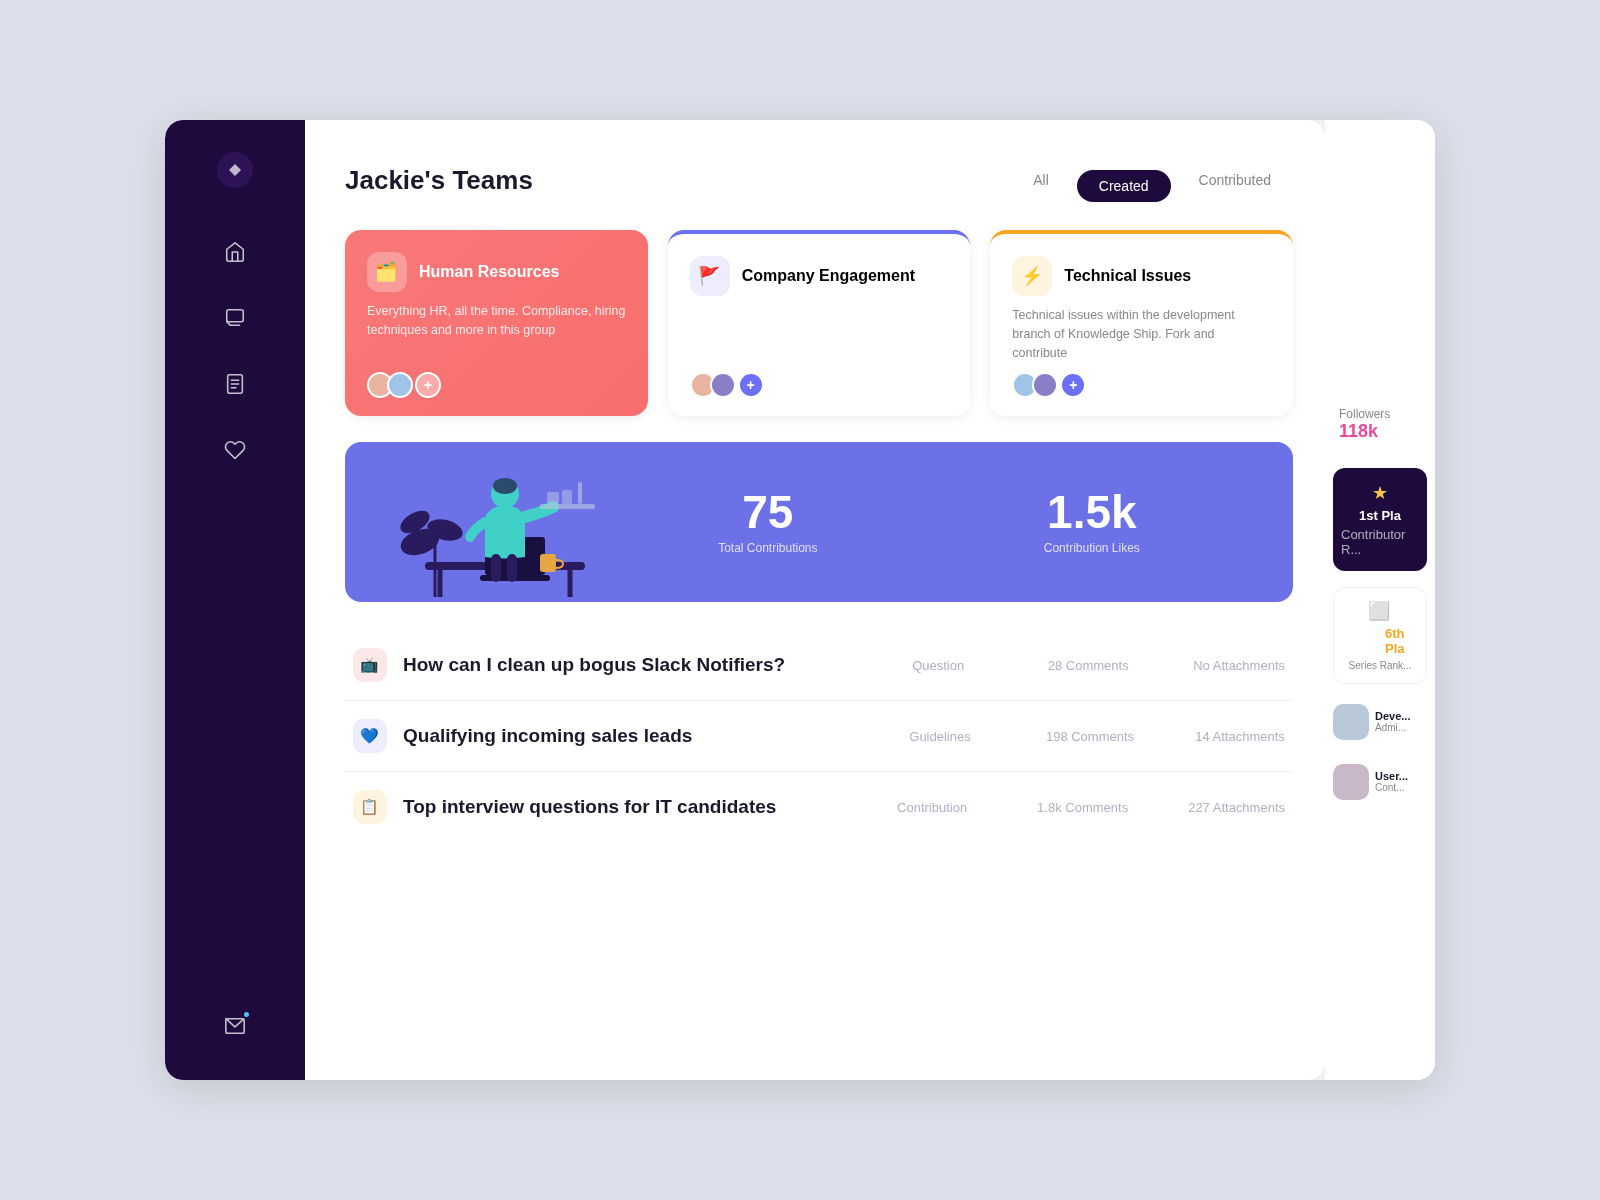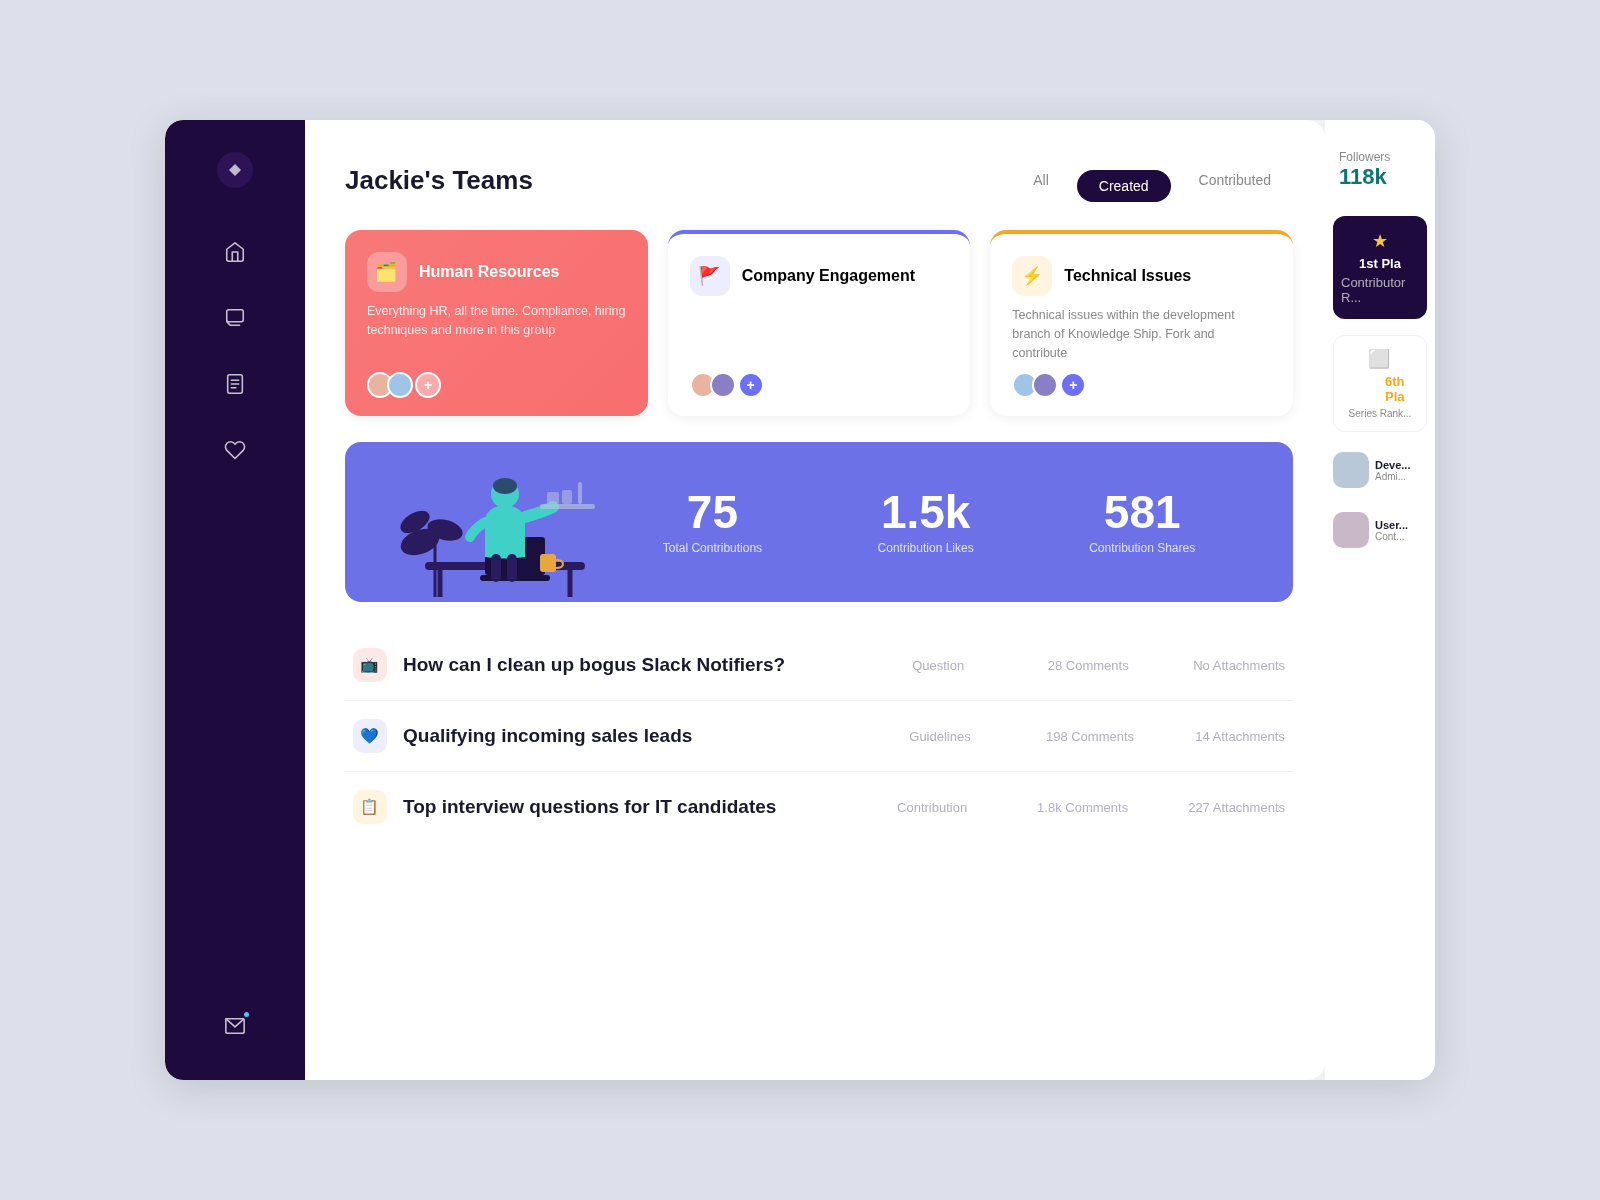--- a/index.html
+++ b/index.html
@@ -286,32 +286,33 @@
     
     .right-panel {
       width: 110px;
       background: #fff;
       display: flex;
       flex-direction: column;
       padding: 20px 8px;
       gap: 16px;
       flex-shrink: 0;
       overflow: hidden;
+      justify-content: center;
     }
     .right-followers {
       padding: 10px 6px;
     }
     .right-followers-label {
       font-size: 12px;
       color: #888;
     }
     .right-followers-count {
-      font-size: 22px;
+      font-size: 18px;
       font-weight: 700;
-      color: #0f766e;
+      color: #ec4899;
     }
     .rank-card {
       background: #1e0a3c;
       border-radius: 12px;
       padding: 14px 8px;
       color: #fff;
       display: flex;
       flex-direction: column;
       align-items: center;
       gap: 4px;
@@ -498,24 +499,20 @@
 
       <div class="stats-group">
         <div class="stat-item">
           <div class="stat-value">75</div>
           <div class="stat-label">Total Contributions</div>
         </div>
         <div class="stat-item">
           <div class="stat-value">1.5k</div>
           <div class="stat-label">Contribution Likes</div>
         </div>
-        <div class="stat-item">
-          <div class="stat-value">581</div>
-          <div class="stat-label">Contribution Shares</div>
-        </div>
       </div>
     </div>
 
     <div class="content-list">
 
       <div class="content-item">
         <div class="content-icon pink">
           <span style="font-size:15px;">📺</span>
         </div>
         <div class="content-name">How can I clean up bogus Slack Notifiers?</div>

